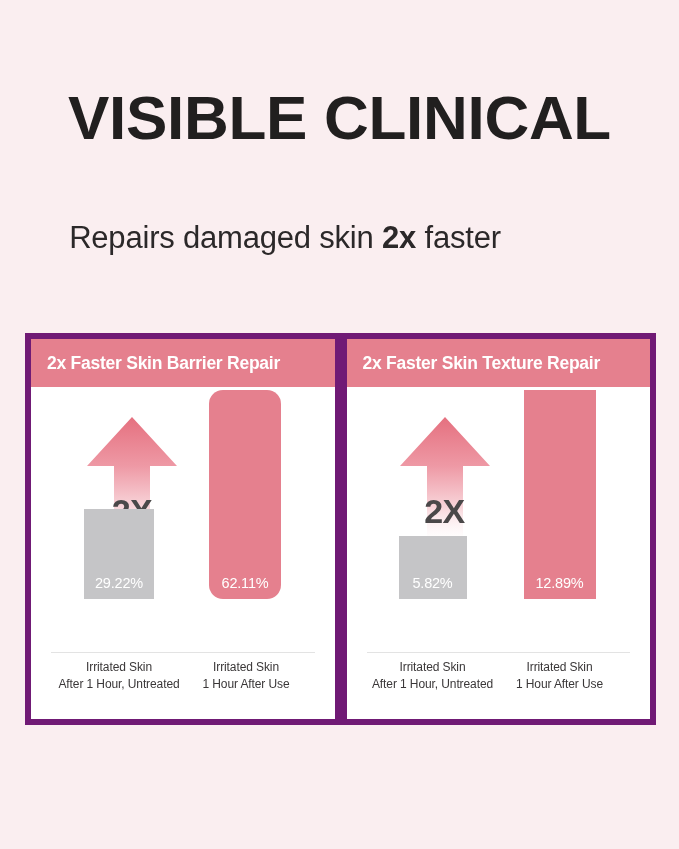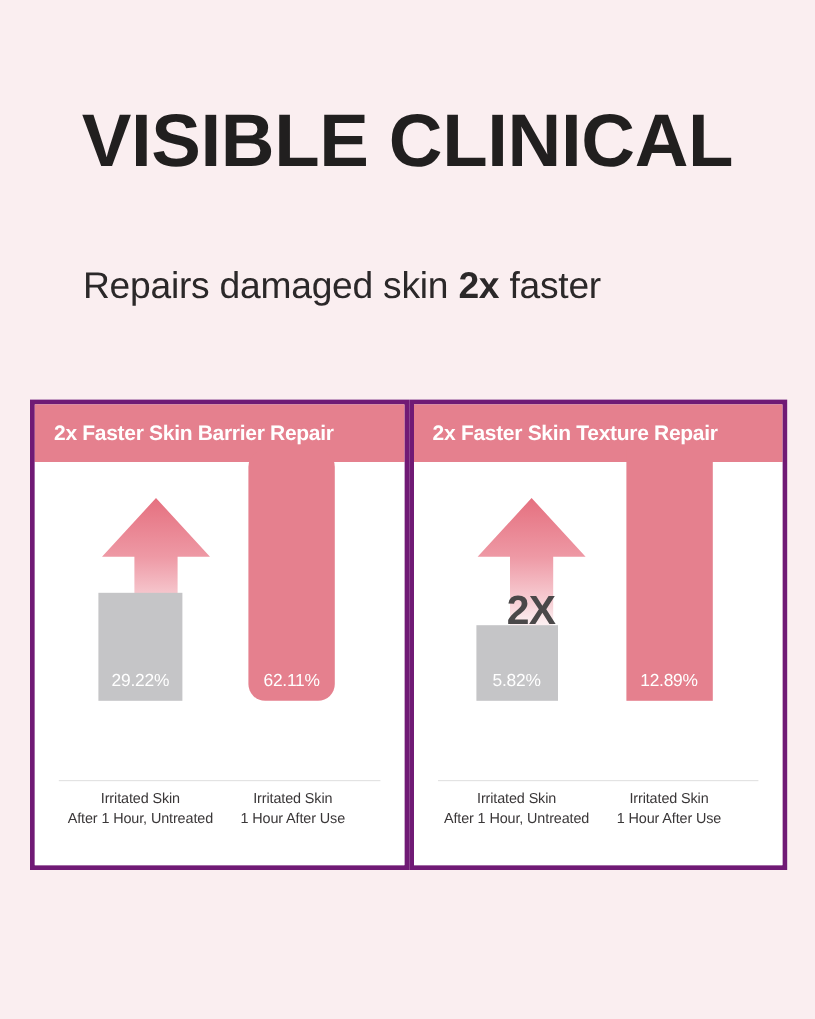--- a/index.html
+++ b/index.html
@@ -39,21 +39,21 @@
   .cards {
     position:absolute;
     top:333px; left:25px;
     width:631px; height:392px;
     display:flex;
     justify-content:space-between;
   }
   .card {
     width:368px; height:392px;
     background:#ffffff;
-    border:4px solid #701a75;
+    border:6px solid #701a75;
     display:flex;
     flex-direction:column;
   }
   .card-header {
     height:48px;
     background:#e5808e;
     color:#ffffff;
     font-size:17.5px;
     font-weight:bold;
     letter-spacing:-0.25px;
@@ -74,21 +74,21 @@
   .baseline {
     position:absolute;
     left:20px; right:20px;
     top:265px;
     height:1px;
     background:#e3e3e3;
   }
 
   .bar {
     position:absolute;
-    bottom:137px;            
+    bottom:120px;            
     padding-left:14px;
   }
   .bar-gray  { background:#c5c5c7; }
   .bar-pink  { background:#e5808e; }
 
   .bar-value {
     position:absolute;
     left:0; right:0;
     bottom:8px;
     text-align:center;

